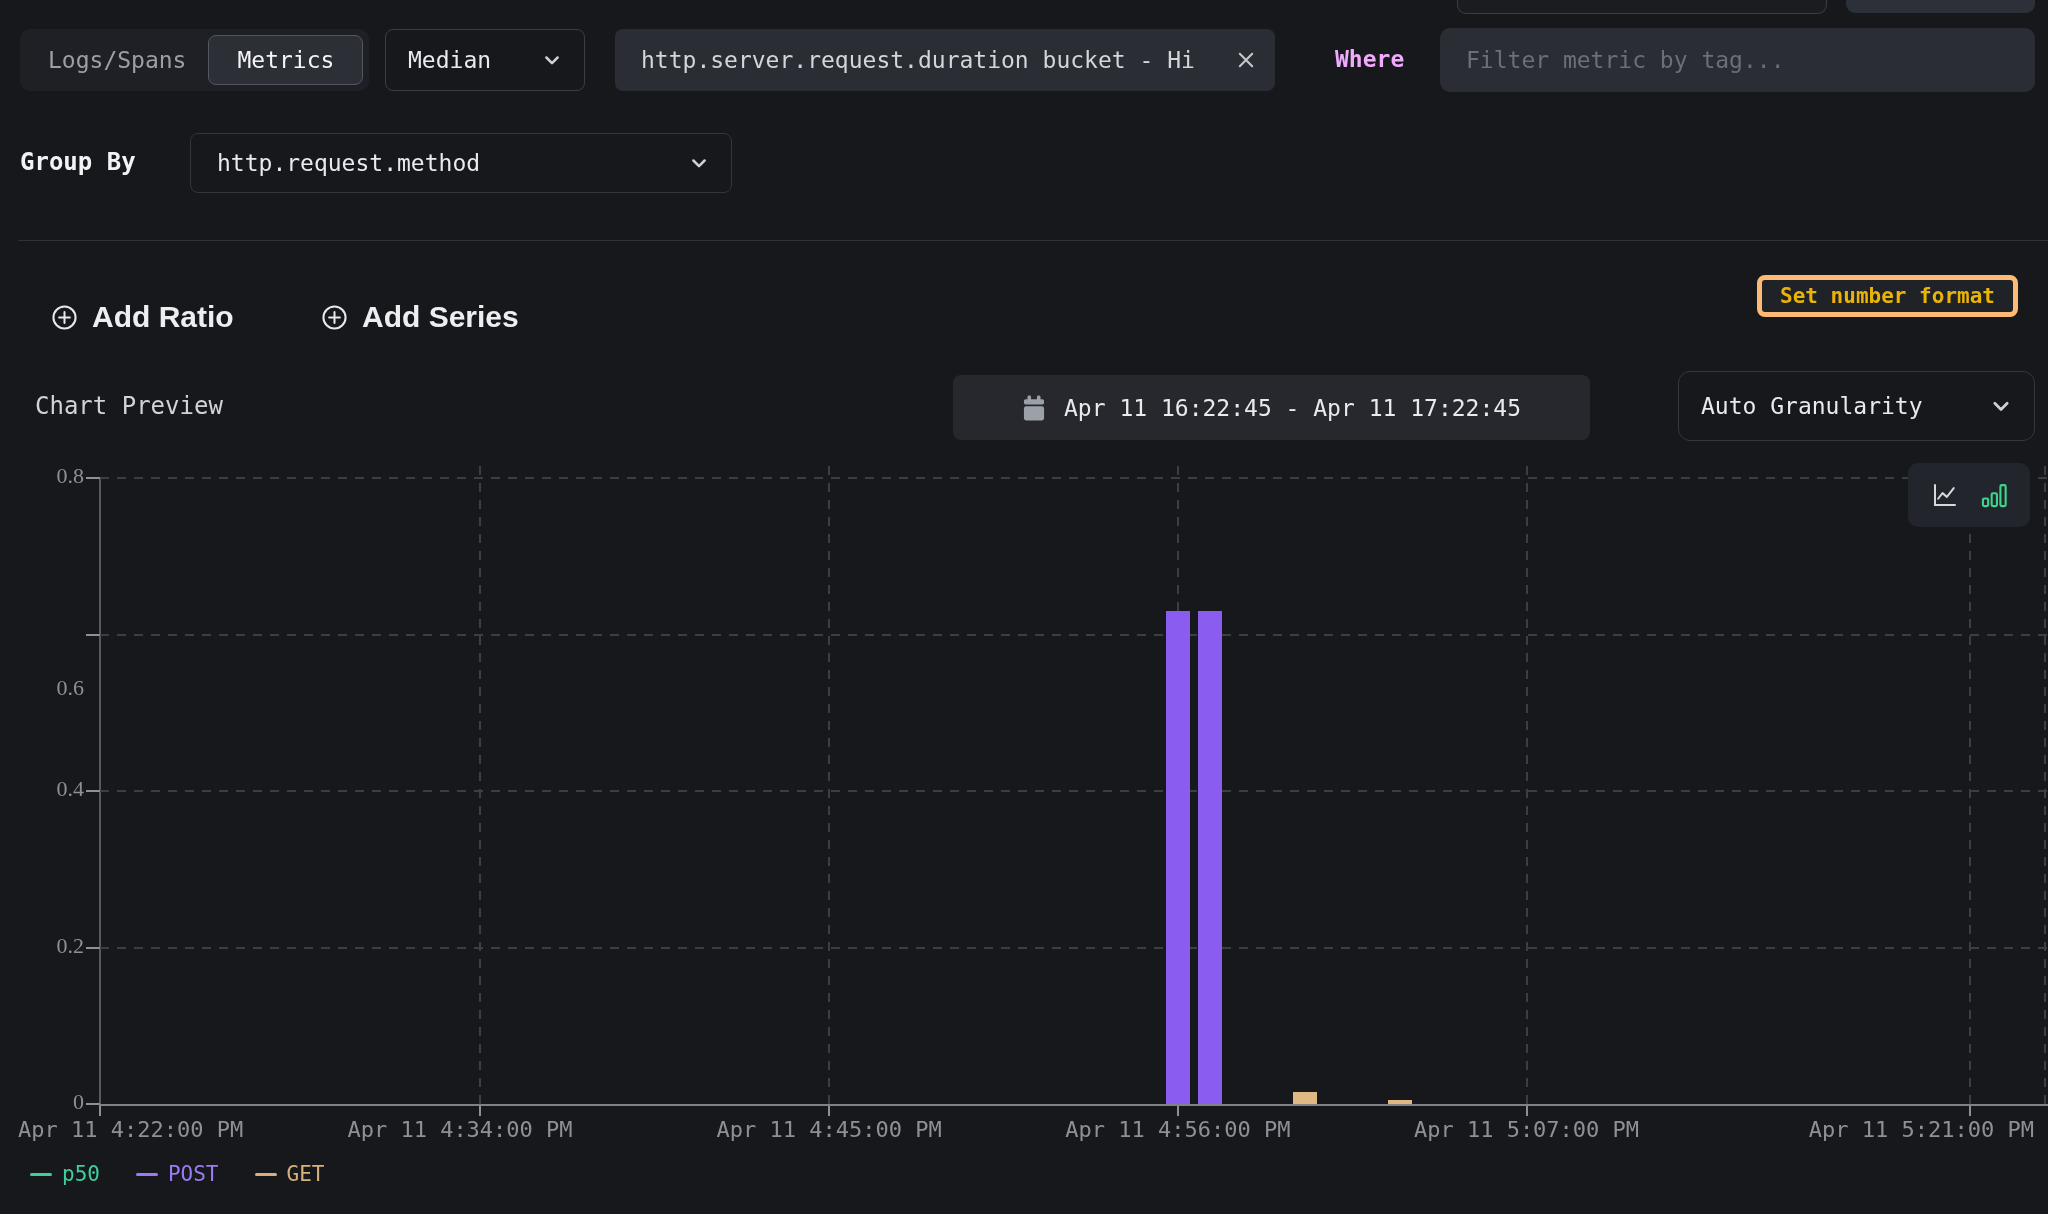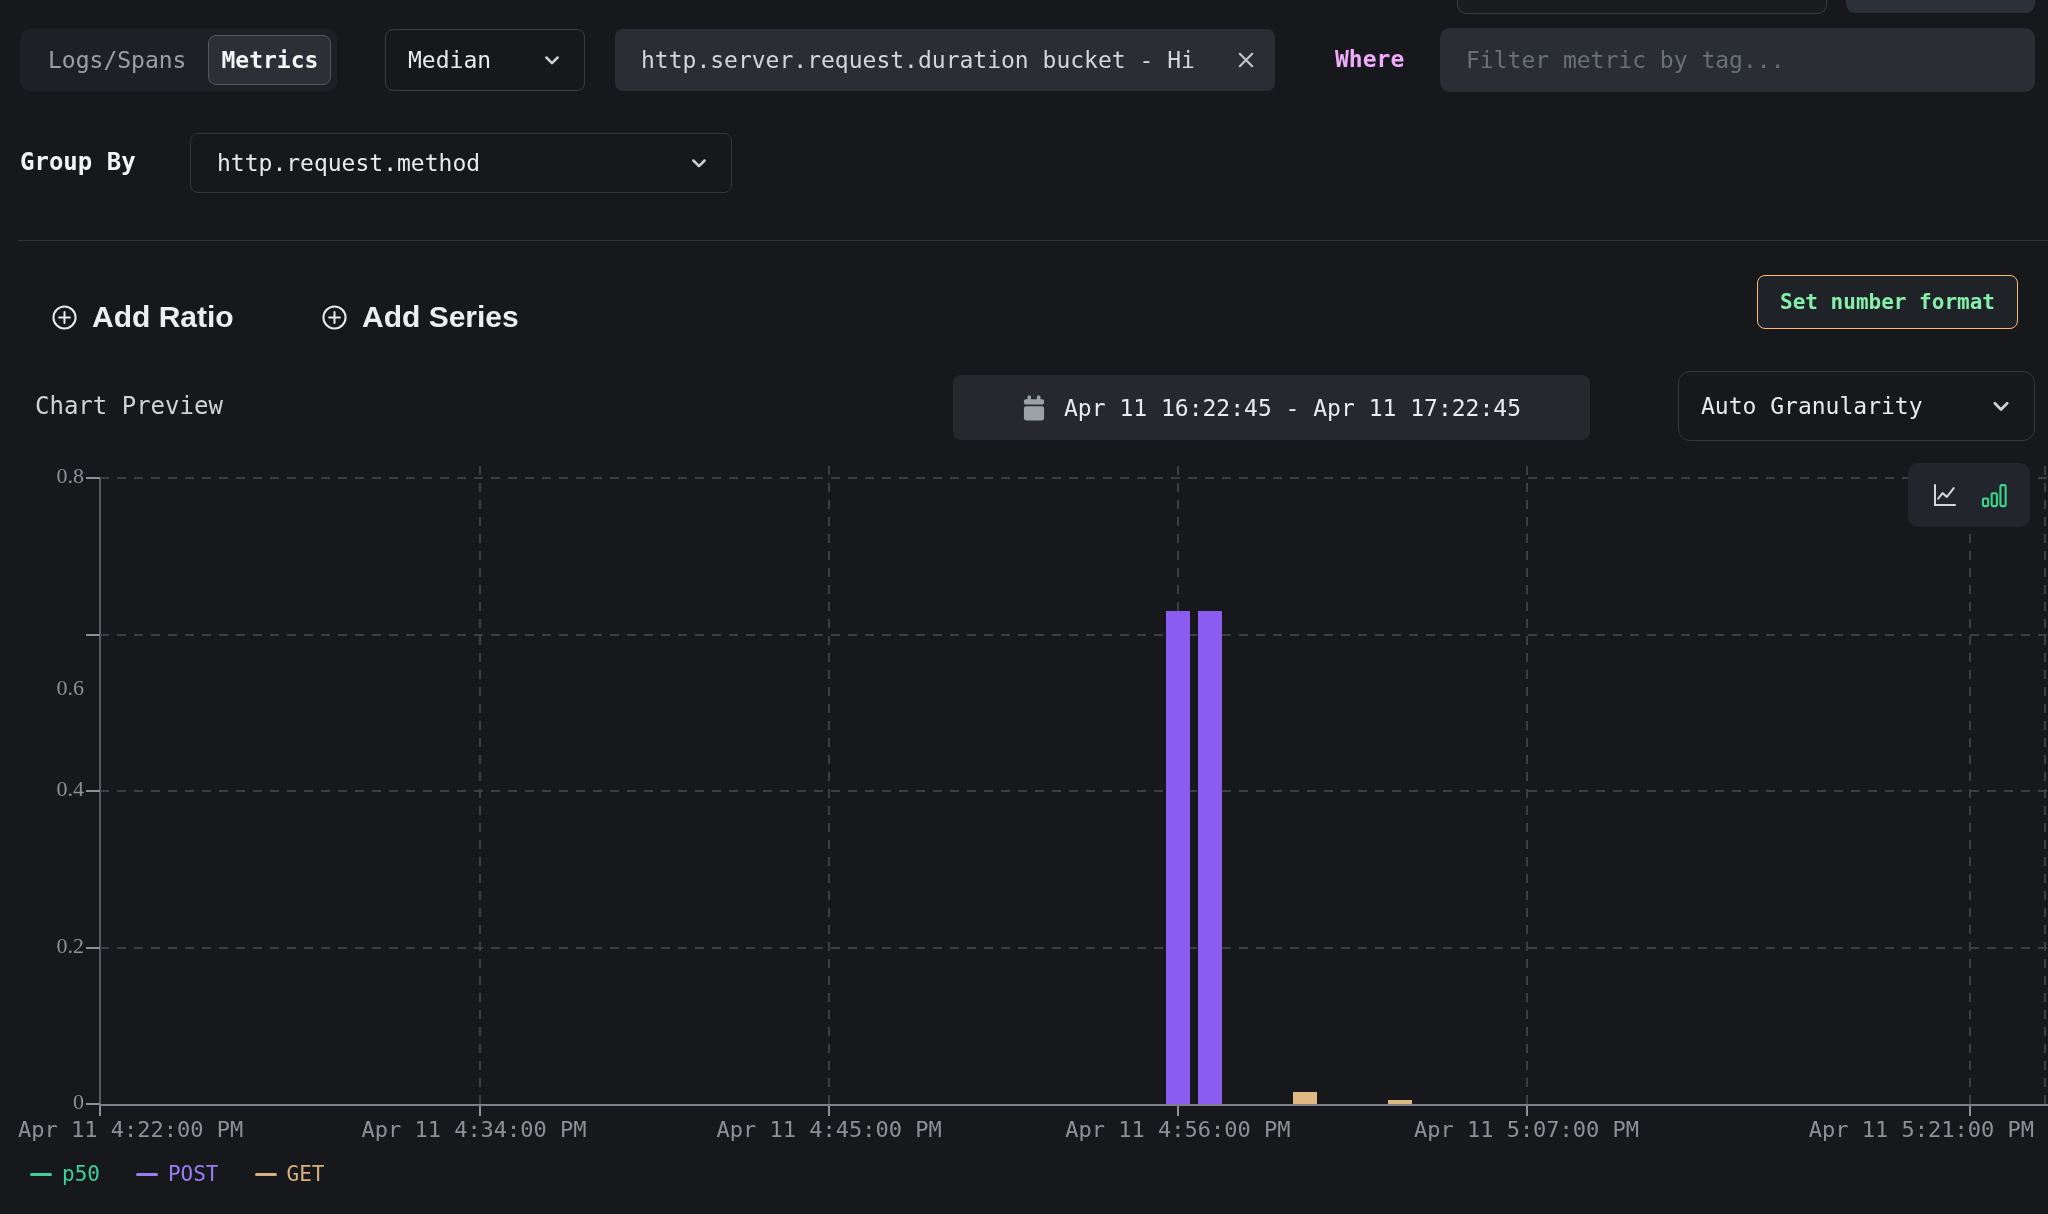--- a/index.html
+++ b/index.html
@@ -15,21 +15,21 @@
 
   
   .partial-input{left:1457px; top:0; width:368px; height:13px; background:#1a1c20;
     border:1px solid #3a3e44; border-top:none; border-radius:0 0 9px 9px;}
   .partial-button{left:1846px; top:0; width:189px; height:13px; background:#2b3039;
     border-radius:0 0 9px 9px;}
 
   
   .source-toggle{left:20px; top:29px; height:62px; background:#1e2025; border-radius:10px; padding:0 6px;}
   .seg{padding:0 22px; color:#9aa0a6; cursor:pointer; height:48px; display:flex; align-items:center; border-radius:8px;}
-  .seg.active{background:#2c2f35; border:1px solid #54575d; color:#f4f5f7; font-weight:700; padding:0 12px;}
+  .seg.active{background:#2c2f35; border:1px solid #54575d; color:#f4f5f7; font-weight:400; padding:0 28px;}
   .dropdown{border:1px solid #3a3d43; border-radius:8px; justify-content:space-between; cursor:pointer; background:transparent;}
   .median-dd{left:385px; top:29px; width:200px; height:62px; padding:0 22px; box-sizing:border-box;}
   .metric-chip{left:615px; top:29px; width:660px; height:62px; background:#2a2d33; border-radius:8px;
     padding:0 18px 0 26px; box-sizing:border-box; cursor:pointer;}
   .metric-chip .txt{flex:1; color:#d3d6da; white-space:nowrap; overflow:hidden;}
   .where-label{left:1335px; top:46px; color:#f0abfc;}
   .filter-input{left:1440px; top:28px; width:595px; height:64px;}
   .filter-input input{width:100%; height:100%; box-sizing:border-box; background:#2a2d33; border:none;
     border-radius:10px; color:#e8eaed; font:inherit; padding:0 26px; outline:none;}
   .filter-input input::placeholder{color:#697077;}
@@ -38,22 +38,22 @@
   .groupby-label{left:20px; top:148px; color:#f2f3f5; font-size:24px;}
   .groupby-dd{left:190px; top:133px; width:542px; height:60px; border:1px solid #32353b;
     border-radius:8px; padding:0 22px 0 26px; box-sizing:border-box;}
 
   .divider{left:18px; top:240px; width:2030px; height:1px; background:#2e3136;}
 
   
   .ghost-btn{background:transparent; border:none; color:#eceef0; cursor:pointer; gap:14px; font-weight:700; font-size:30px;}
   .add-ratio{left:45px; top:295px; height:44px;}
   .add-series{left:315px; top:295px; height:44px;}
-  .set-format{left:1757px; top:275px; width:261px; height:54px; background:#1f2226; border:1px solid #fdba74;
-    border-radius:8px; color:#86efac; font-weight:700; font-size:21px; justify-content:center; cursor:pointer;}
+  .set-format{left:1757px; top:275px; width:261px; height:42px; background:#1f2226; border:5px solid #fdba74;
+    border-radius:8px; color:#eab308; font-weight:700; font-size:21px; justify-content:center; cursor:pointer;}
 
   
   .preview-title{left:35px; top:392px; color:#d0d3d7; font-size:24px;}
   .daterange{left:953px; top:375px; width:637px; height:65px; background:#26282e; border-radius:8px;
     padding:0 24px; box-sizing:border-box; gap:18px; cursor:pointer;}
   .granularity-dd{left:1678px; top:371px; width:357px; height:70px; border:1px solid #34373c;
     border-radius:12px; padding:8px 22px; box-sizing:border-box;}
 
   
   #chart{left:0; top:460px; width:2048px; height:700px;}
@@ -203,21 +203,21 @@
       <div class="ytick" style="top: 173.5px;"></div>
       <div class="ylabel" style="top: 175px; margin-top: 40px;">0.6</div>
       <div class="hgrid" style="top: 173.5px;"></div>
       <div class="ytick" style="top: 17px;"></div>
       <div class="ylabel" style="top: 3px;">0.8</div>
       <div class="hgrid" style="top: 17px;"></div>
       <div class="xtick" style="left: 99px;"></div>
       <div class="xlabel" style="left: 18px;">Apr 11 4:22:00 PM</div>
       <div class="xtick" style="left: 479.4px;"></div>
       <div class="vgrid" style="left: 479.4px; top: 6px; height: 638px;"></div>
-      <div class="xlabel" style="left: 474px; transform: translateX(-50%);">Apr 11 4:34:00 PM</div>
+      <div class="xlabel" style="left: 460px; transform: translateX(-50%);">Apr 11 4:34:00 PM</div>
       <div class="xtick" style="left: 828.1px;"></div>
       <div class="vgrid" style="left: 828.1px; top: 6px; height: 638px;"></div>
       <div class="xlabel" style="left: 829.1px; transform: translateX(-50%);">Apr 11 4:45:00 PM</div>
       <div class="xtick" style="left: 1176.8px;"></div>
       <div class="vgrid" style="left: 1176.8px; top: 6px; height: 638px;"></div>
       <div class="xlabel" style="left: 1177.8px; transform: translateX(-50%);">Apr 11 4:56:00 PM</div>
       <div class="xtick" style="left: 1525.5px;"></div>
       <div class="vgrid" style="left: 1525.5px; top: 6px; height: 638px;"></div>
       <div class="xlabel" style="left: 1526.5px; transform: translateX(-50%);">Apr 11 5:07:00 PM</div>
       <div class="xtick" style="left: 1969.3px;"></div>

